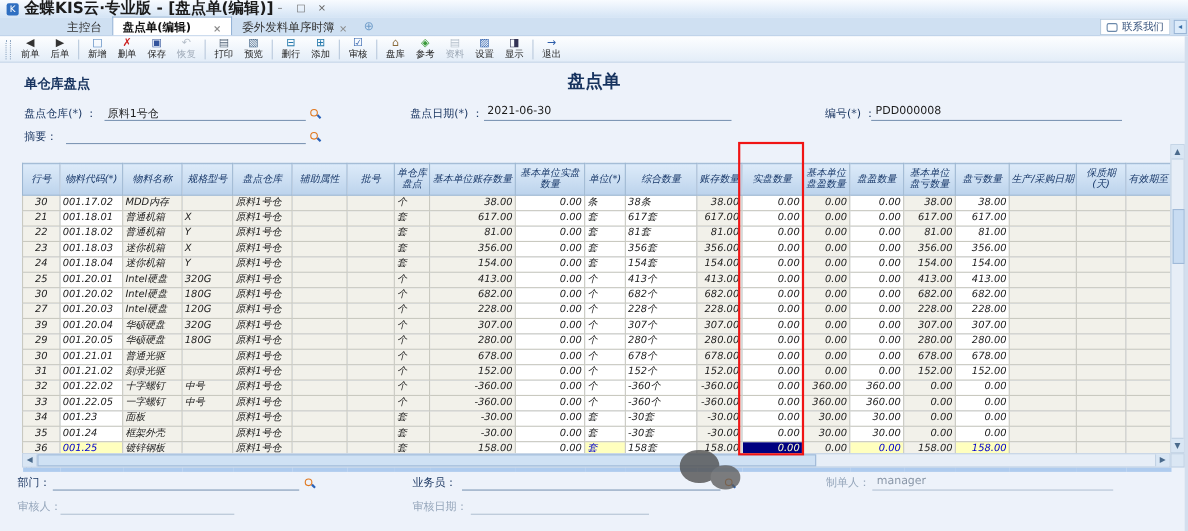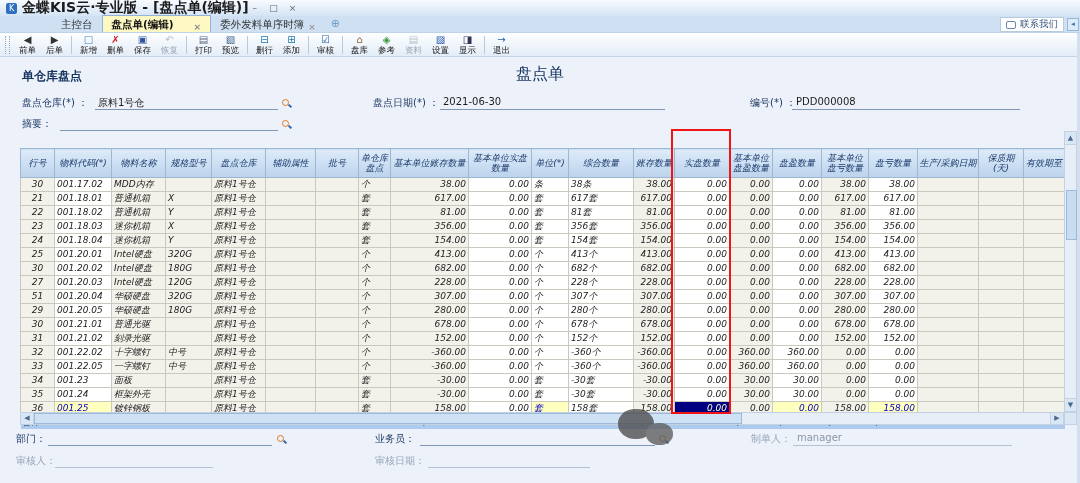--- a/index.html
+++ b/index.html
@@ -11,21 +11,21 @@
   .app-icon{width:11px;height:11px;background:#2f6fc1;border-radius:2px;color:#fff;font-size:8px;line-height:11px;text-align:center;flex:0 0 auto;}
   .app-title{font-size:14px;font-weight:bold;color:#1c1c1c;margin-left:5px;white-space:nowrap;}
   .menubar{margin-left:auto;display:flex;gap:11px;font-size:10px;color:#222;margin-right:34px;}
   .menu-item{cursor:default;}
   .win-controls{display:flex;gap:7px;font-size:9px;color:#666;}
   .win-btn{width:12px;text-align:center;}
   
   .tabbar{position:absolute;left:0;top:16px;width:1080px;height:17px;background:#cfe0f2;
     border-bottom:1px solid #bed2e8;display:flex;align-items:flex-end;padding-left:52px;box-sizing:border-box;}
   .tab{height:16px;display:flex;align-items:flex-end;gap:4px;padding:0 9px;font-size:10.5px;color:#333;white-space:nowrap;}
-  .tab.active{background:#fef9c3;border:1px solid #94b3d6;border-bottom:none;font-weight:bold;color:#111;gap:20px;}
+  .tab.active{background:#ffffff;border:1px solid #94b3d6;border-bottom:none;font-weight:bold;color:#111;gap:20px;}
   .tab-close{color:#8a8a8a;font-size:9px;}
   .newtab-btn{color:#6f9cc9;font-size:11px;margin-left:6px;margin-bottom:2px;}
   .newtab-btn::before{content:"⊕";}
   .contact-btn{position:absolute;right:16px;top:17px;height:13px;background:#fff;border:1px solid #b8cce0;
     font-size:9.5px;color:#33507a;display:flex;align-items:center;gap:4px;padding:0 5px;}
   .bubble-icon{width:8px;height:6px;border:1px solid #6a88aa;border-radius:2px;display:inline-block;}
   .corner-icon{position:absolute;right:1px;top:18px;width:10px;height:11px;background:#dcebfa;border:1px solid #9ab6d6;
     color:#3a6ea8;font-size:7px;line-height:11px;text-align:center;}
   .corner-icon::before{content:"◂";}
   
@@ -34,21 +34,21 @@
   .grip{width:3px;height:18px;border-left:1px dotted #8fa7c2;border-right:1px dotted #8fa7c2;margin:0 4px 0 1px;}
   .tbtn{display:flex;flex-direction:column;align-items:center;justify-content:center;min-width:27px;height:23px;
     font-size:8.5px;color:#222;line-height:9px;cursor:default;}
   .ticon{font-size:10px;line-height:10px;height:10px;}
   .tlabel{margin-top:1px;}
   .tbtn.disabled{color:#9aa6b4;}
   .tbtn.disabled .ticon{color:#b5bfca !important;}
   .tsep{width:1px;height:18px;background:#b9c9dc;margin:0 3px;flex:0 0 auto;}
   
   .section-title{position:absolute;left:22px;top:68px;font-size:12px;font-weight:bold;color:#17335f;}
-  .doc-title{position:absolute;left:0;top:64px;width:1080px;text-align:center;font-size:16px;font-weight:normal;color:#17335f;}
+  .doc-title{position:absolute;left:0;top:64px;width:1080px;text-align:center;font-size:16px;font-weight:bold;color:#17335f;}
   .f-label{position:absolute;font-size:10px;color:#17335f;white-space:nowrap;}
   .f-label.dim{color:#94a5ba;}
   .f-value{position:absolute;font-size:10px;color:#1c1c1c;white-space:nowrap;}
   .f-value.dim{color:#8a97a8;}
   .f-line{position:absolute;height:13px;border-bottom:1px solid #7f97b5;}
   .f-line.dim{border-bottom-color:#b4c2d4;}
   .lookup{position:absolute;width:11px;height:11px;}
   .lookup::before{content:"";position:absolute;left:1px;top:1px;width:5px;height:5px;border:1.5px solid #e07820;border-radius:50%;}
   .lookup::after{content:"";position:absolute;left:7px;top:7px;width:4px;height:2px;background:#2a62b8;transform:rotate(45deg);}
   
@@ -458,21 +458,21 @@
           <td class="right white">0.00</td>
           <td class="right">0.00</td>
           <td class="right white">0.00</td>
           <td class="right">228.00</td>
           <td class="right white">228.00</td>
           <td class="left"></td>
           <td class="left"></td>
           <td class="left"></td>
         </tr>
         <tr>
-          <td class="center">51</td>
+          <td class="center">39</td>
           <td class="left white">001.20.04</td>
           <td class="left">华硕硬盘</td>
           <td class="left">320G</td>
           <td class="left">原料1号仓</td>
           <td class="left"></td>
           <td class="left"></td>
           <td class="left">个</td>
           <td class="right">307.00</td>
           <td class="right white">0.00</td>
           <td class="left white">个</td>

